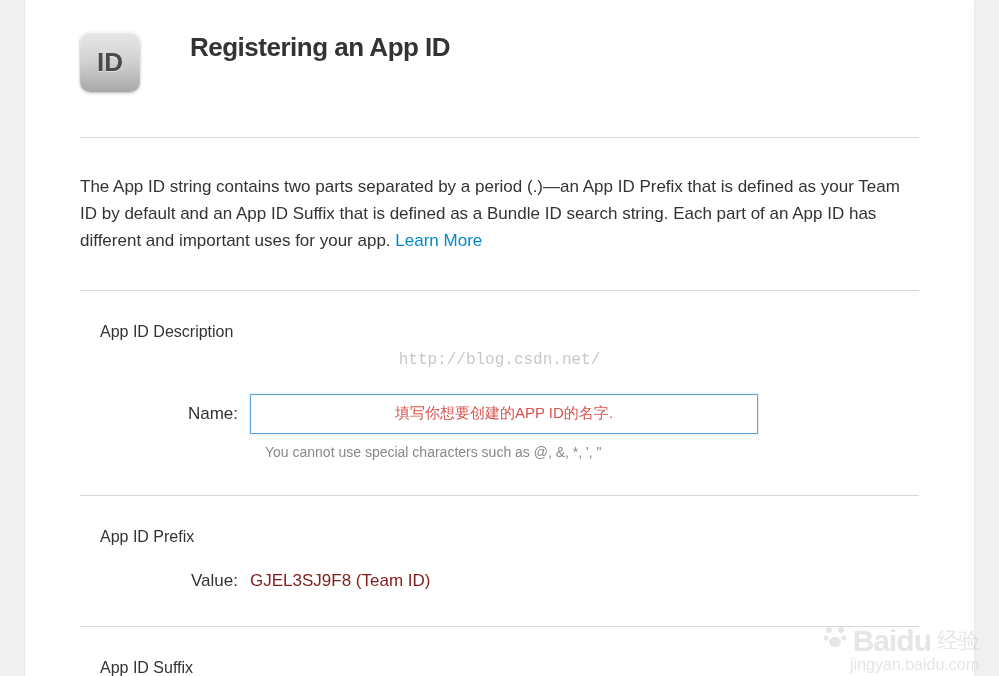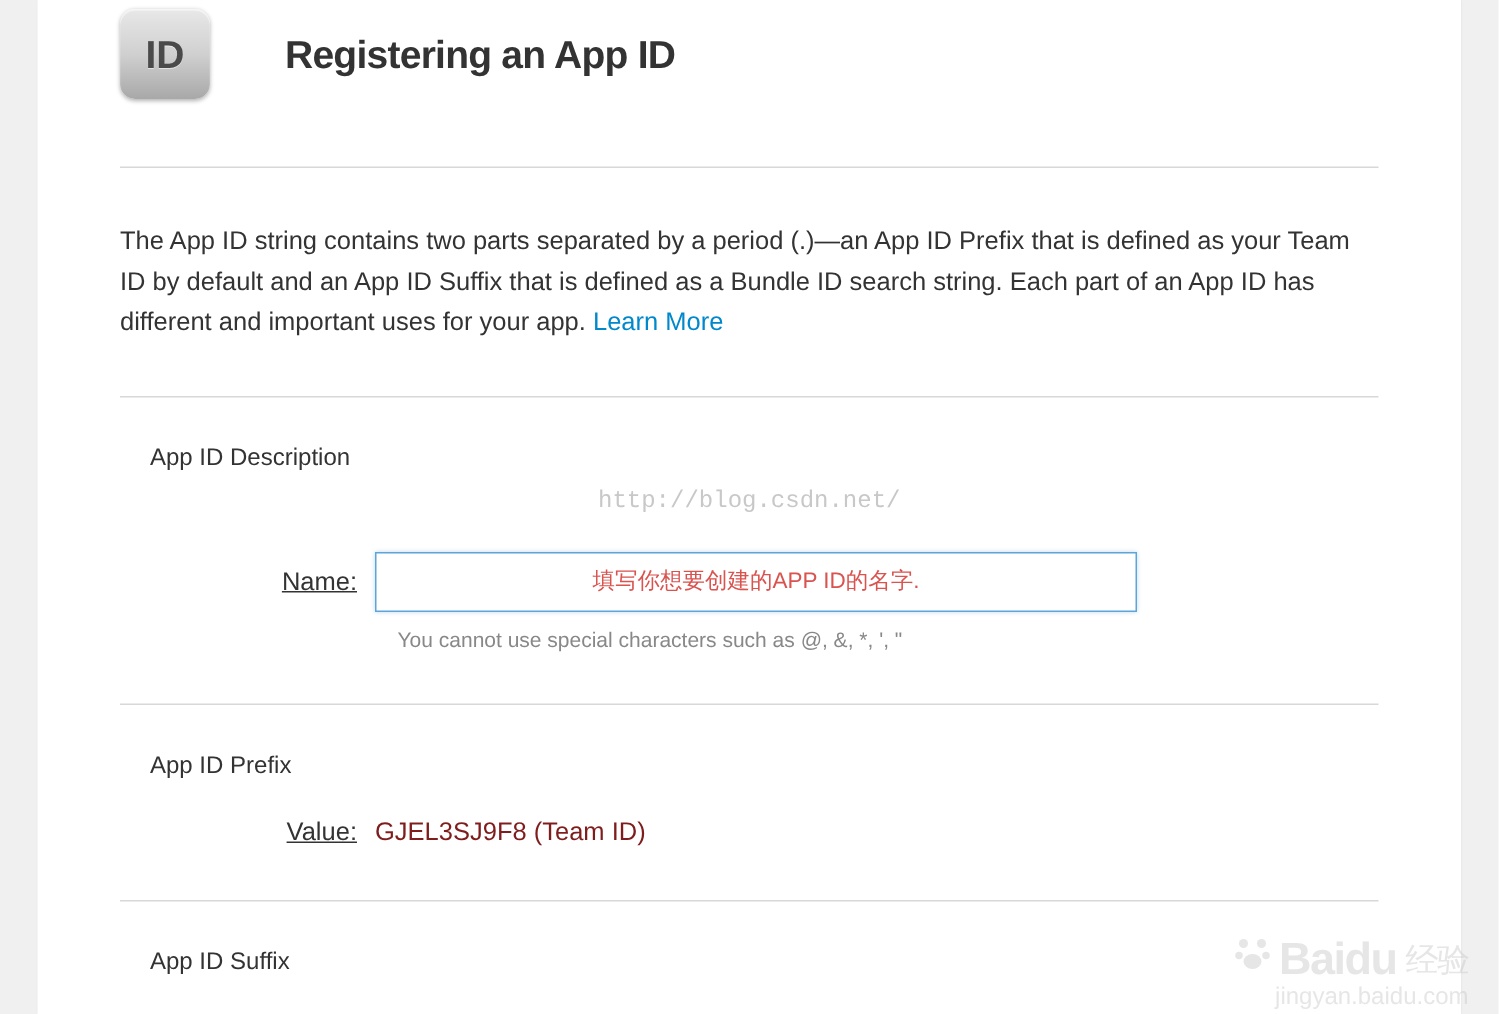--- a/index.html
+++ b/index.html
@@ -17,22 +17,22 @@
     }
     .page-container {
       background: #fff;
       margin: 0 25px;
       padding: 0;
       min-height: 676px;
       box-shadow: 0 0 2px rgba(0,0,0,0.1);
     }
     .header-row {
       display: flex;
-      align-items: center;
-      padding: 6px 55px 20px 55px;
+      align-items: flex-start;
+      padding: 32px 55px 20px 55px;
     }
     .app-id-icon {
       width: 60px;
       height: 60px;
       border-radius: 10px;
       background: linear-gradient(to bottom, #e8e8e8 0%, #d0d0d0 50%, #a8a8a8 100%);
       display: flex;
       align-items: center;
       justify-content: center;
       font-weight: 700;
@@ -89,21 +89,20 @@
       align-items: center;
       margin-top: 25px;
       margin-left: 20px;
     }
     .field-label {
       width: 150px;
       text-align: right;
       font-size: 17px;
       color: #333;
       padding-right: 12px;
-      text-decoration: underline;
     }
     .name-input {
       width: 508px;
       height: 40px;
       border: 1px solid #5fa4d8;
       outline: none;
       padding: 0 10px;
       font-size: 15px;
       text-align: center;
       color: #d9534f;

